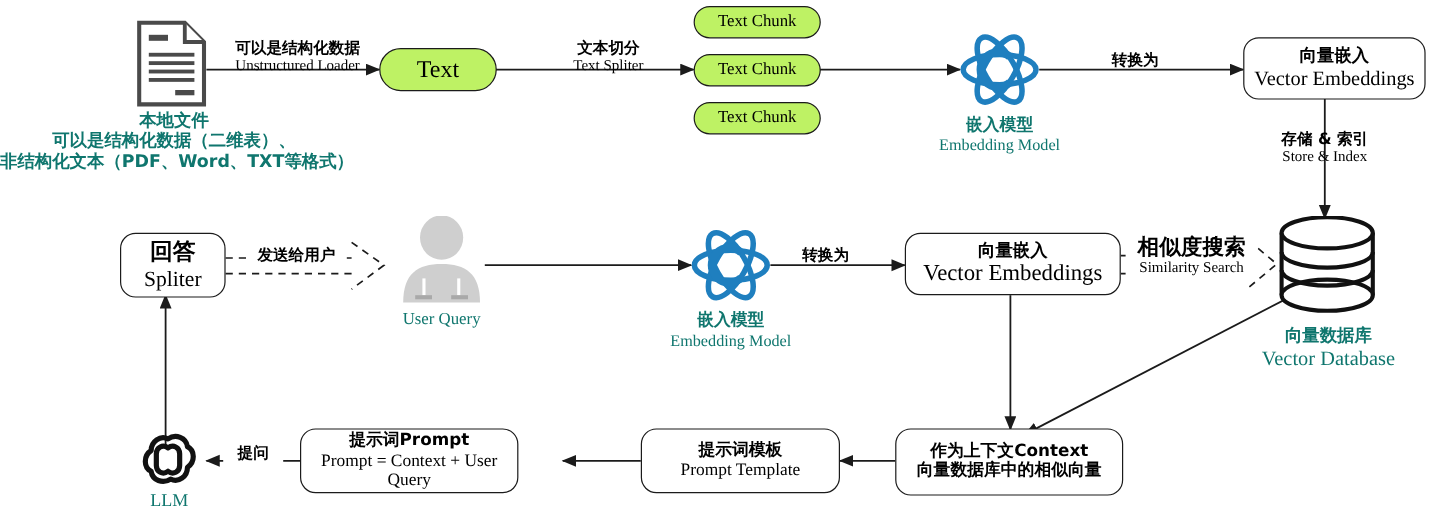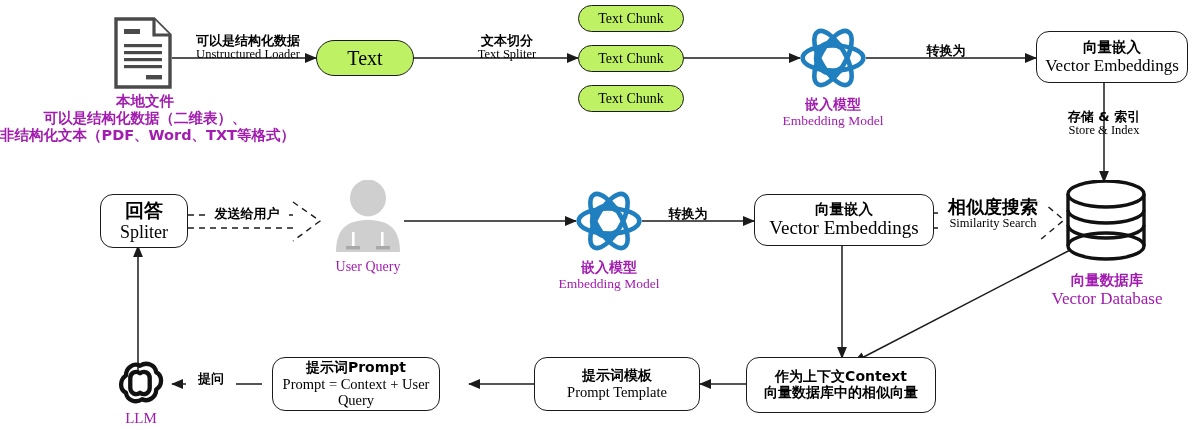--- a/index.html
+++ b/index.html
@@ -61,21 +61,21 @@
     position: absolute;
     text-align: center;
     color: #000;
     background: transparent;
     line-height: 1.1;
     white-space: nowrap;
   }
   .caption {
     position: absolute;
     text-align: center;
-    color: #a21caf;
+    color: #0f766e;
     line-height: 1.18;
     white-space: nowrap;
   }
   .icon-wrap {
     position: absolute;
   }
 </style>
 </head>
 <body>
 
@@ -262,21 +262,21 @@
       <g fill="none" stroke="#111111" stroke-width="8" stroke-linejoin="round" stroke-linecap="round">
         <path d="M50,18 C62,10 78,16 80,30 C92,36 92,54 80,62 C80,76 66,86 54,80 C42,88 26,82 24,68 C12,62 12,44 24,36 C24,22 38,12 50,18 Z"></path>
         <path d="M50,32 C58,26 68,31 68,41 L68,59 C68,69 58,74 50,68 C42,74 32,69 32,59 L32,41 C32,31 42,26 50,32 Z"></path>
       </g>
     </svg>
   </div>
   <div class="caption en" style="left:100px; top:410px; width:82px; font-size:15px;">LLM</div>
 
   <div class="edge-label cn" style="left:186px; top:372px; width:50px; font-size:13px; background:#fff;">提问</div>
 
-  <div class="node rrect" style="left:272px; top:357px; width:168px; height:54px;">
+  <div class="node rrect" style="left:250px; top:357px; width:182px; height:54px;">
     <span class="cn" style="font-size:14px;">提示词Prompt</span>
     <span class="en" style="font-size:14.5px;">Prompt = Context + User Query</span>
   </div>
 
   <div class="node rrect" style="left:534px; top:357px; width:166px; height:54px;">
     <span class="cn" style="font-size:14px;">提示词模板</span>
     <span class="en" style="font-size:14.5px;">Prompt Template</span>
   </div>
 
   <div class="node rrect" style="left:746px; top:357px; width:190px; height:56px;">

